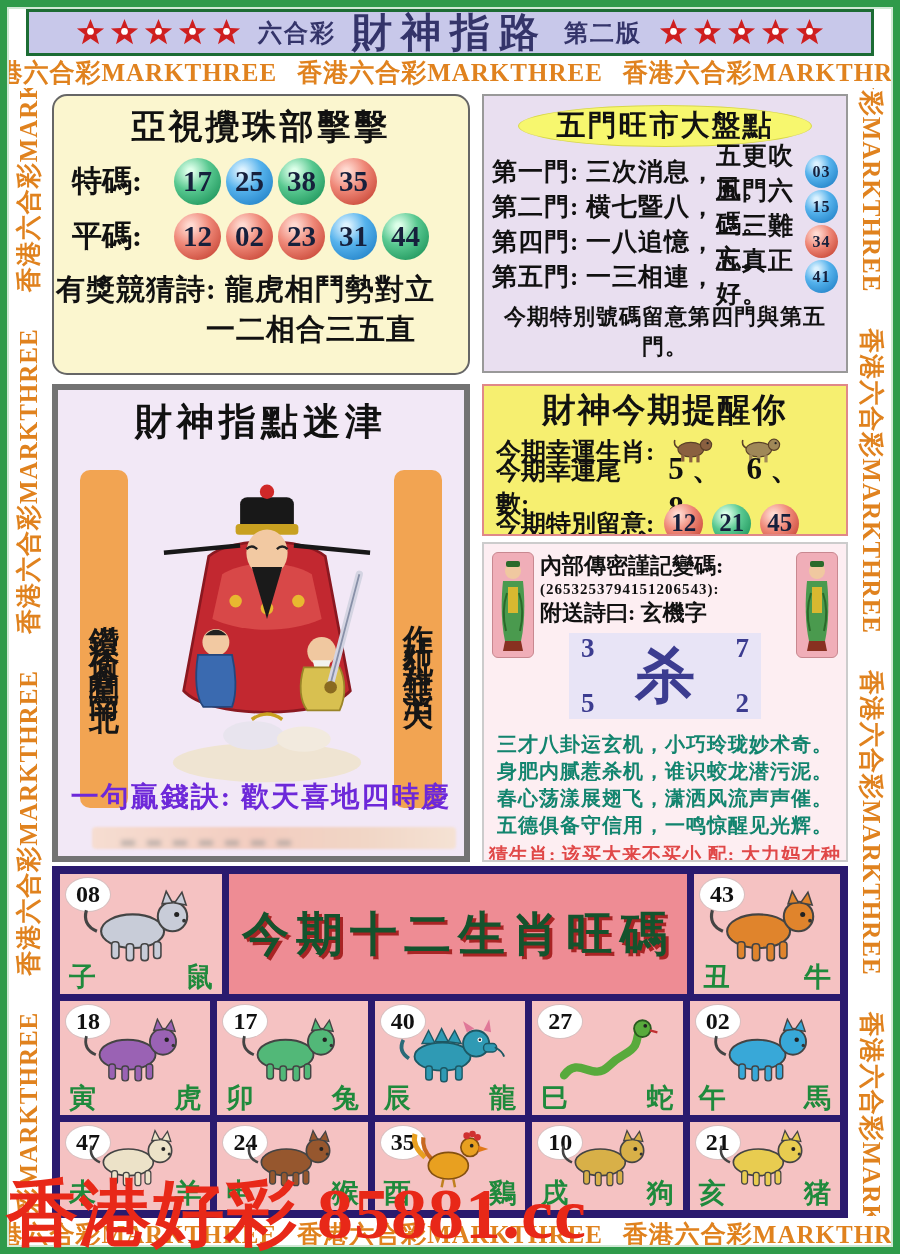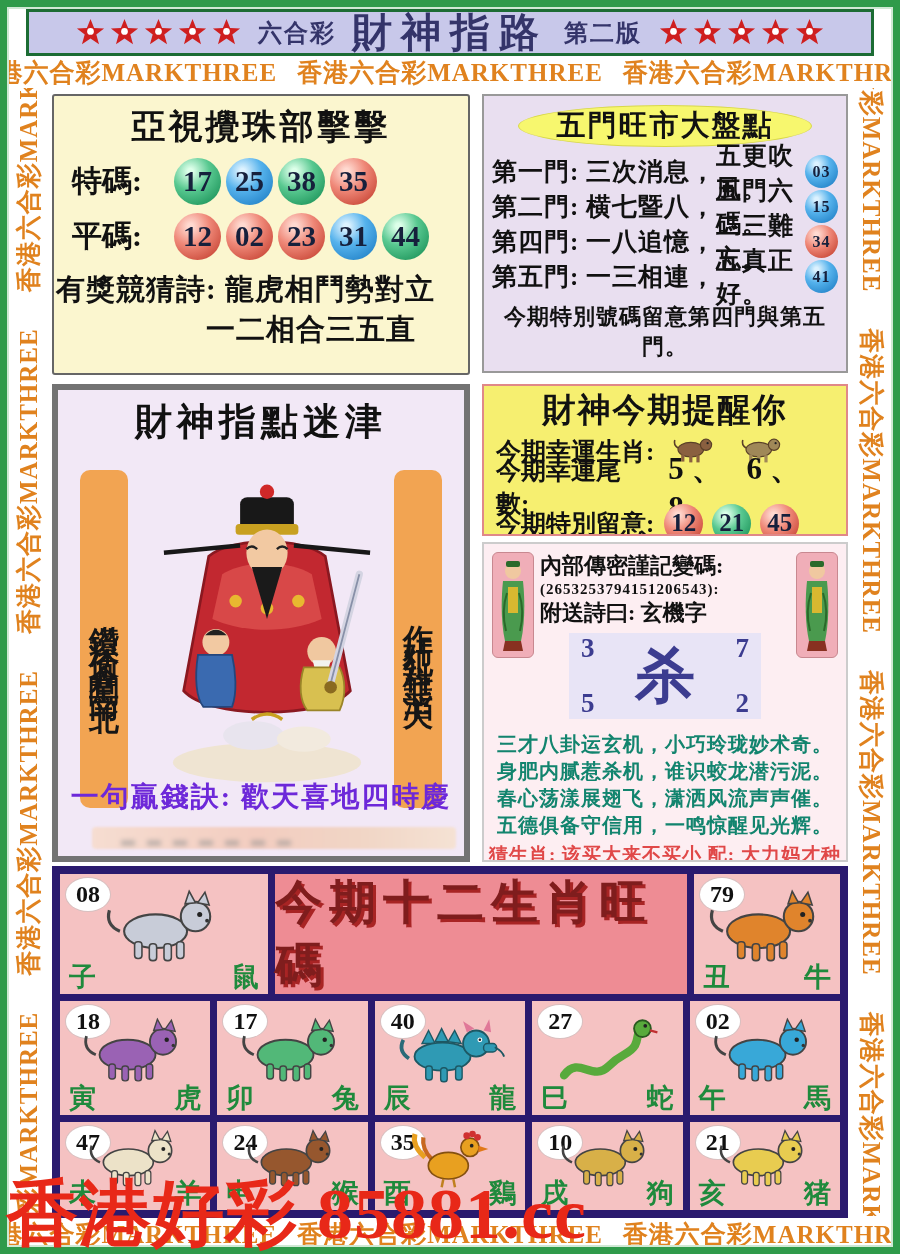--- a/index.html
+++ b/index.html
@@ -35,21 +35,21 @@
   .ball { border-radius:50%; display:inline-flex; align-items:center; justify-content:center;
     font-weight:bold; color:#16203c; flex:none; }
   .ball.red   { background:radial-gradient(circle at 35% 28%, #ffd9d0 6%, #ef8878 42%, #c03828 96%); }
   .ball.green { background:radial-gradient(circle at 35% 28%, #dcffe9 6%, #58c890 42%, #128a50 96%); }
   .ball.blue  { background:radial-gradient(circle at 35% 28%, #dcf2ff 6%, #55b2ec 42%, #1878c0 96%); }
   .ball-lg { width:47px; height:47px; font-size:29px; }
   .ball-md { width:39px; height:39px; font-size:25px; }
   .ball-sm { width:33px; height:33px; font-size:16px; }
 
   
-  #atv-box { left:52px; top:94px; width:418px; height:281px; background:#fbf6cf; border:2px solid #666; border-radius:3px; }
+  #atv-box { left:52px; top:94px; width:418px; height:281px; background:#fbf6cf; border:2px solid #666; border-radius:15px; }
   .atv-title { margin-top:8px; text-align:center; font-size:34px; font-weight:bold; letter-spacing:3px; color:#111; }
   .atv-sub { text-align:center; font-size:22px; font-weight:bold; color:#222; margin-top:1px; }
   .ballrow { display:flex; align-items:center; padding-left:18px; margin-top:8px; }
   .rowlabel { font-size:30px; font-weight:bold; width:102px; flex:none; color:#111; }
   .balls { display:flex; gap:5px; align-items:center; }
   .atv-poem1 { font-size:29px; font-weight:bold; color:#111; padding-left:2px; margin-top:10px; letter-spacing:1px; }
   .atv-poem2 { font-size:29px; font-weight:bold; color:#111; padding-left:152px; letter-spacing:1px; }
 
   
   #doors-box { left:482px; top:94px; width:366px; height:279px; background:#e9dff0; border:2px solid #999; }
@@ -107,32 +107,32 @@
     background:linear-gradient(90deg,#f6ddd1,#f3cdc0 45%,#f1d6c6 75%,#f5e2d4); filter:blur(1.2px); }
   .blur-strip .smudge { position:absolute; left:8%; right:42%; top:58%; height:6px; opacity:.5; filter:blur(2px);
     background:repeating-linear-gradient(90deg,#909090 0 14px, transparent 14px 26px); }
 
   
   #grid { position:absolute; left:52px; top:866px; width:796px; height:352px; background:#2a1a6e;
     padding:8px; display:flex; flex-direction:column; gap:7px; z-index:2; }
   .zrow { display:flex; gap:7px; }
   #zrow1 { height:120px; } #zrow2 { height:114px; } #zrow3 { flex:1; }
   .zcell { position:relative; background:#f5c2c2; overflow:hidden; flex:1; }
-  .zcell.w-rat { flex:none; width:208px; }
+  .zcell.w-rat { flex:none; width:162px; }
   .zcell.w-ox { flex:none; width:146px; }
   .zbadge { position:absolute; top:4px; left:6px; width:44px; height:33px; background:#fff; border-radius:50%;
     display:flex; align-items:center; justify-content:center; font-size:24px; font-weight:bold; color:#111;
     box-shadow:0 0 0 1px #d8c0c0; }
   .zart { position:absolute; left:50%; top:44%; transform:translate(-50%,-50%); width:112px; }
   #zrow1 .zart { width:126px; } #zrow3 .zart { width:100px; top:42%; }
   .zart svg { width:100%; display:block; }
   .zbranch { position:absolute; left:9px; bottom:1px; font-size:27px; font-weight:bold; color:#1f8a3c; line-height:1.1; }
   .zanimal { position:absolute; right:9px; bottom:1px; font-size:27px; font-weight:bold; color:#1f8a3c; line-height:1.1; }
   .zbanner { flex:1; background:#ee8c94; display:flex; align-items:center; justify-content:center;
-    font-size:47px; font-weight:bold; color:#7f1d1d; letter-spacing:7px; text-shadow:3px 3px 0 #a82424; }
+    font-size:47px; font-weight:bold; color:#14532d; letter-spacing:7px; text-shadow:3px 3px 0 #a82424; }
 
   .watermark { position:absolute; left:6px; top:1166px; font-size:72px; font-weight:bold; color:#e82818;
     white-space:nowrap; z-index:60; letter-spacing:1px; }
 </style>
 </head>
 <body>
 
 <div class="page">
   <div class="frame"></div>
 
@@ -518,21 +518,21 @@
               <circle cx="94" cy="24" r="2.4" fill="#222"></circle>
               <circle cx="101" cy="30" r="1.8" fill="#333"></circle>
             </svg>
           </span>
           <span class="zbranch">子</span>
           <span class="zanimal">鼠</span>
         </div>
         <div class="zbanner">今期十二生肖旺碼</div>
         <div class="zcell w-ox">
           <span class="zbadge">
-            <span>79</span>
+            <span>43</span>
           </span>
           <span class="zart">
             <svg viewBox="0 0 120 72">
               <path d="M18 40 Q4 34 8 20" stroke="#444" stroke-width="3" fill="none"></path>
               <ellipse cx="52" cy="40" rx="30" ry="16" fill="#e0842c" stroke="#444" stroke-width="2"></ellipse>
               <rect x="32" y="50" width="7" height="16" rx="3" fill="#e0842c" stroke="#444" stroke-width="1.5"></rect>
               <rect x="46" y="52" width="7" height="16" rx="3" fill="#e0842c" stroke="#444" stroke-width="1.5"></rect>
               <rect x="60" y="52" width="7" height="16" rx="3" fill="#e0842c" stroke="#444" stroke-width="1.5"></rect>
               <rect x="72" y="50" width="7" height="16" rx="3" fill="#e0842c" stroke="#444" stroke-width="1.5"></rect>
               <circle cx="90" cy="26" r="14" fill="#e0842c" stroke="#444" stroke-width="2"></circle>

